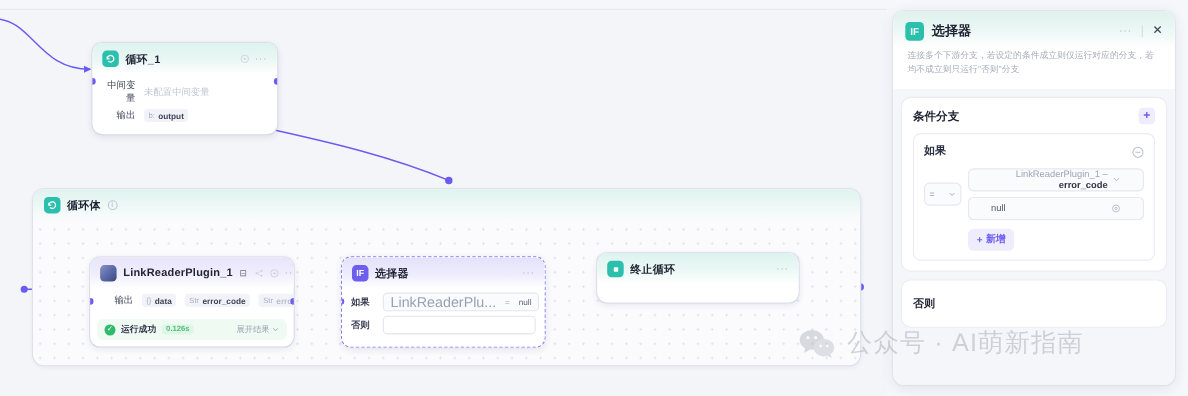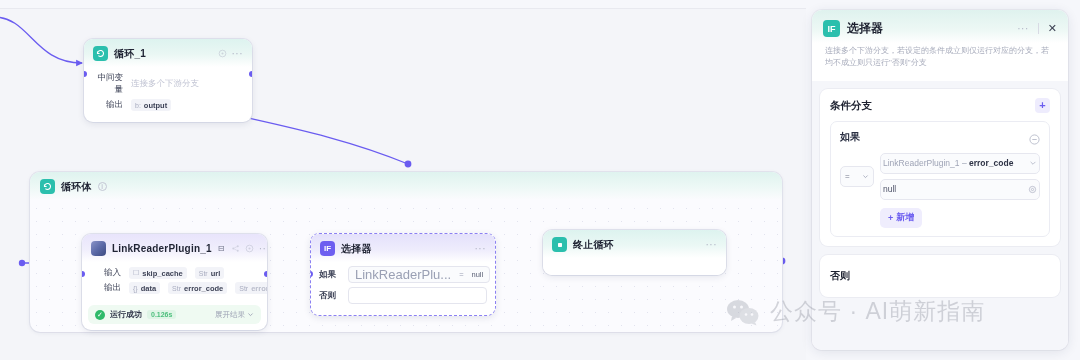--- a/index.html
+++ b/index.html
@@ -179,21 +179,21 @@
   .cond-grid { display: flex; gap: 6px; align-items: center; margin-top: 9px; }
   .op-select {
     width: 34px; height: 21px; border: 1px solid #e6e7ef; border-radius: 5px;
     background: #fafbfd; display: flex; align-items: center; justify-content: space-between;
     padding: 0 4px; flex: 0 0 auto; cursor: pointer;
   }
   .op-glyph { font-size: 8px; color: #74798d; }
   .cond-fields { flex: 1; display: flex; flex-direction: column; gap: 5px; }
   .field {
     height: 21px; border: 1px solid #e6e7ef; border-radius: 5px; background: #fafbfd;
-    display: flex; align-items: center; padding: 0 2px; gap: 4px; cursor: text;
+    display: flex; align-items: center; padding: 0 20px; gap: 4px; cursor: text; text-align: right;
   }
   .field-ref { font-size: 8.5px; color: #9fa4b6; }
   .field-ref b { color: #2e3346; font-weight: 700; }
   .field-val { font-size: 8.5px; color: #51566b; }
   .field-icon { margin-left: auto; color: #b5b9c8; display: flex; }
   .add-btn {
     margin-top: 8px; margin-left: 40px; display: inline-flex; align-items: center; gap: 3px;
     background: #efedfd; color: #6b5df0; font-size: 9px; font-weight: 700;
     border-radius: 5px; padding: 3.5px 8px; cursor: pointer;
   }
@@ -255,21 +255,21 @@
           <svg class="mini-ico" viewBox="0 0 12 12">
               <circle cx="6" cy="6" r="4.5" fill="none" stroke="#b6b9c9" stroke-width="1.2"></circle>
               <circle cx="6" cy="6" r="1.4" fill="#b6b9c9"></circle>
             </svg>
           <span class="dots">···</span>
         </span>
       </div>
       <div class="node-body">
         <div class="prow">
           <span class="plabel">中间变量</span>
-          <span class="pghost">连接多个下游分支</span>
+          <span class="pghost">未配置中间变量</span>
         </div>
         <div class="prow">
           <span class="plabel">输出</span>
           <span class="chip">
             <span class="ty">b:</span>
             <span>output</span>
           </span>
         </div>
       </div>
       <span class="port" style="left:-3px; top:32px;"></span>
@@ -303,31 +303,20 @@
               <path d="M4.2 5.4 7.8 3.6M4.2 6.6 7.8 8.4" stroke="#b6b9c9" stroke-width=".9"></path>
             </svg>
           <svg class="mini-ico" viewBox="0 0 12 12">
               <circle cx="6" cy="6" r="4.5" fill="none" stroke="#b6b9c9" stroke-width="1.2"></circle>
               <circle cx="6" cy="6" r="1.4" fill="#b6b9c9"></circle>
             </svg>
           <span class="dots">···</span>
         </span>
       </div>
       <div class="node-body">
-        <div class="prow">
-          <span class="plabel">输入</span>
-          <span class="chip">
-            <span class="ty">☐</span>
-            <span>skip_cache</span>
-          </span>
-          <span class="chip">
-            <span class="ty">Str</span>
-            <span>url</span>
-          </span>
-        </div>
         <div class="prow">
           <span class="plabel">输出</span>
           <span class="chip">
             <span class="ty">{}</span>
             <span>data</span>
           </span>
           <span class="chip">
             <span class="ty">Str</span>
             <span>error_code</span>
           </span>

